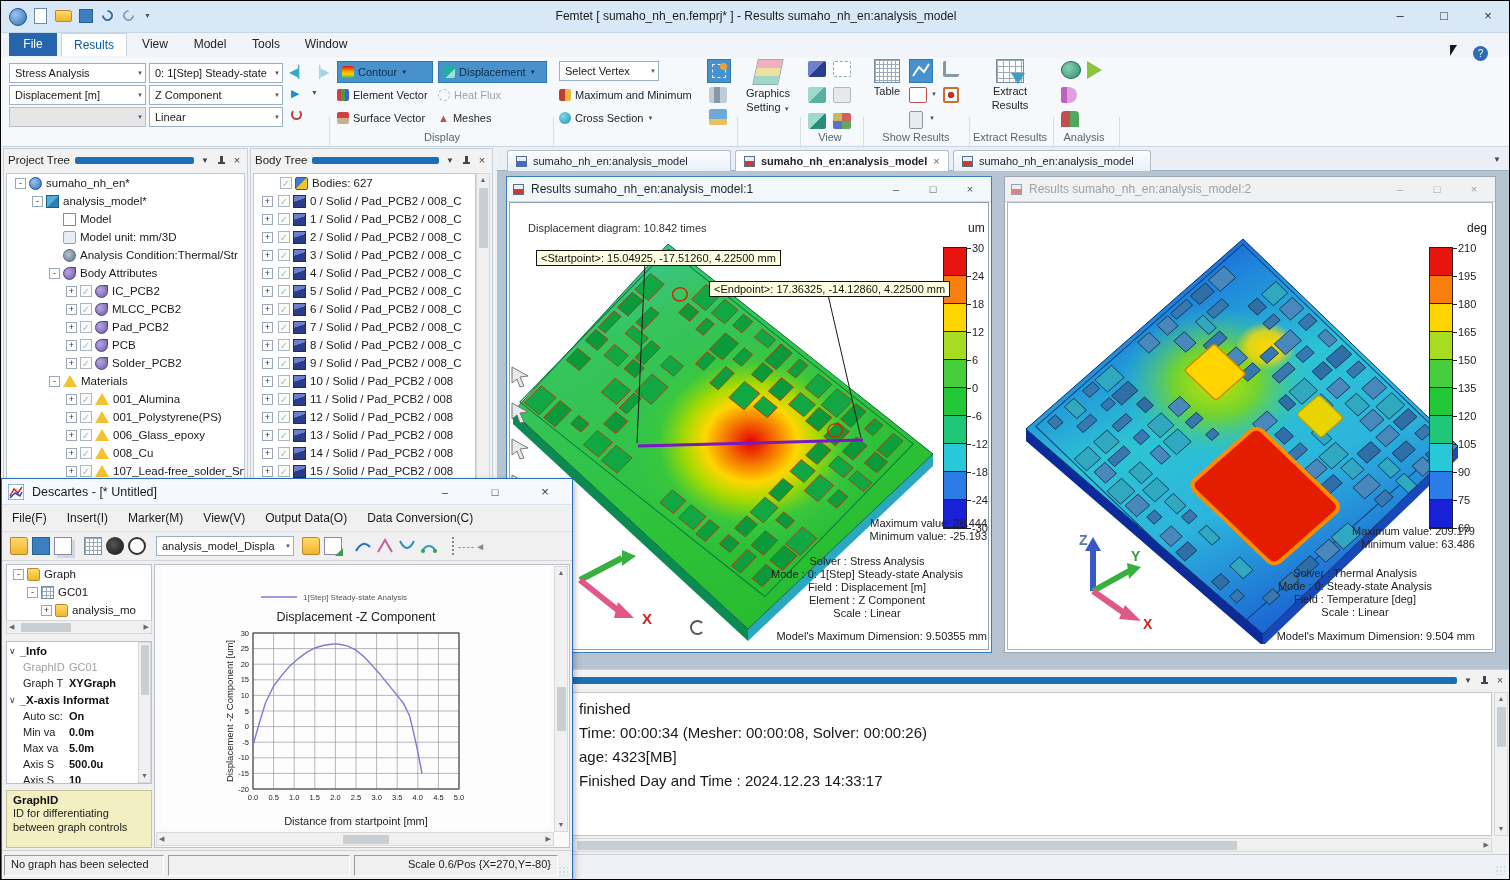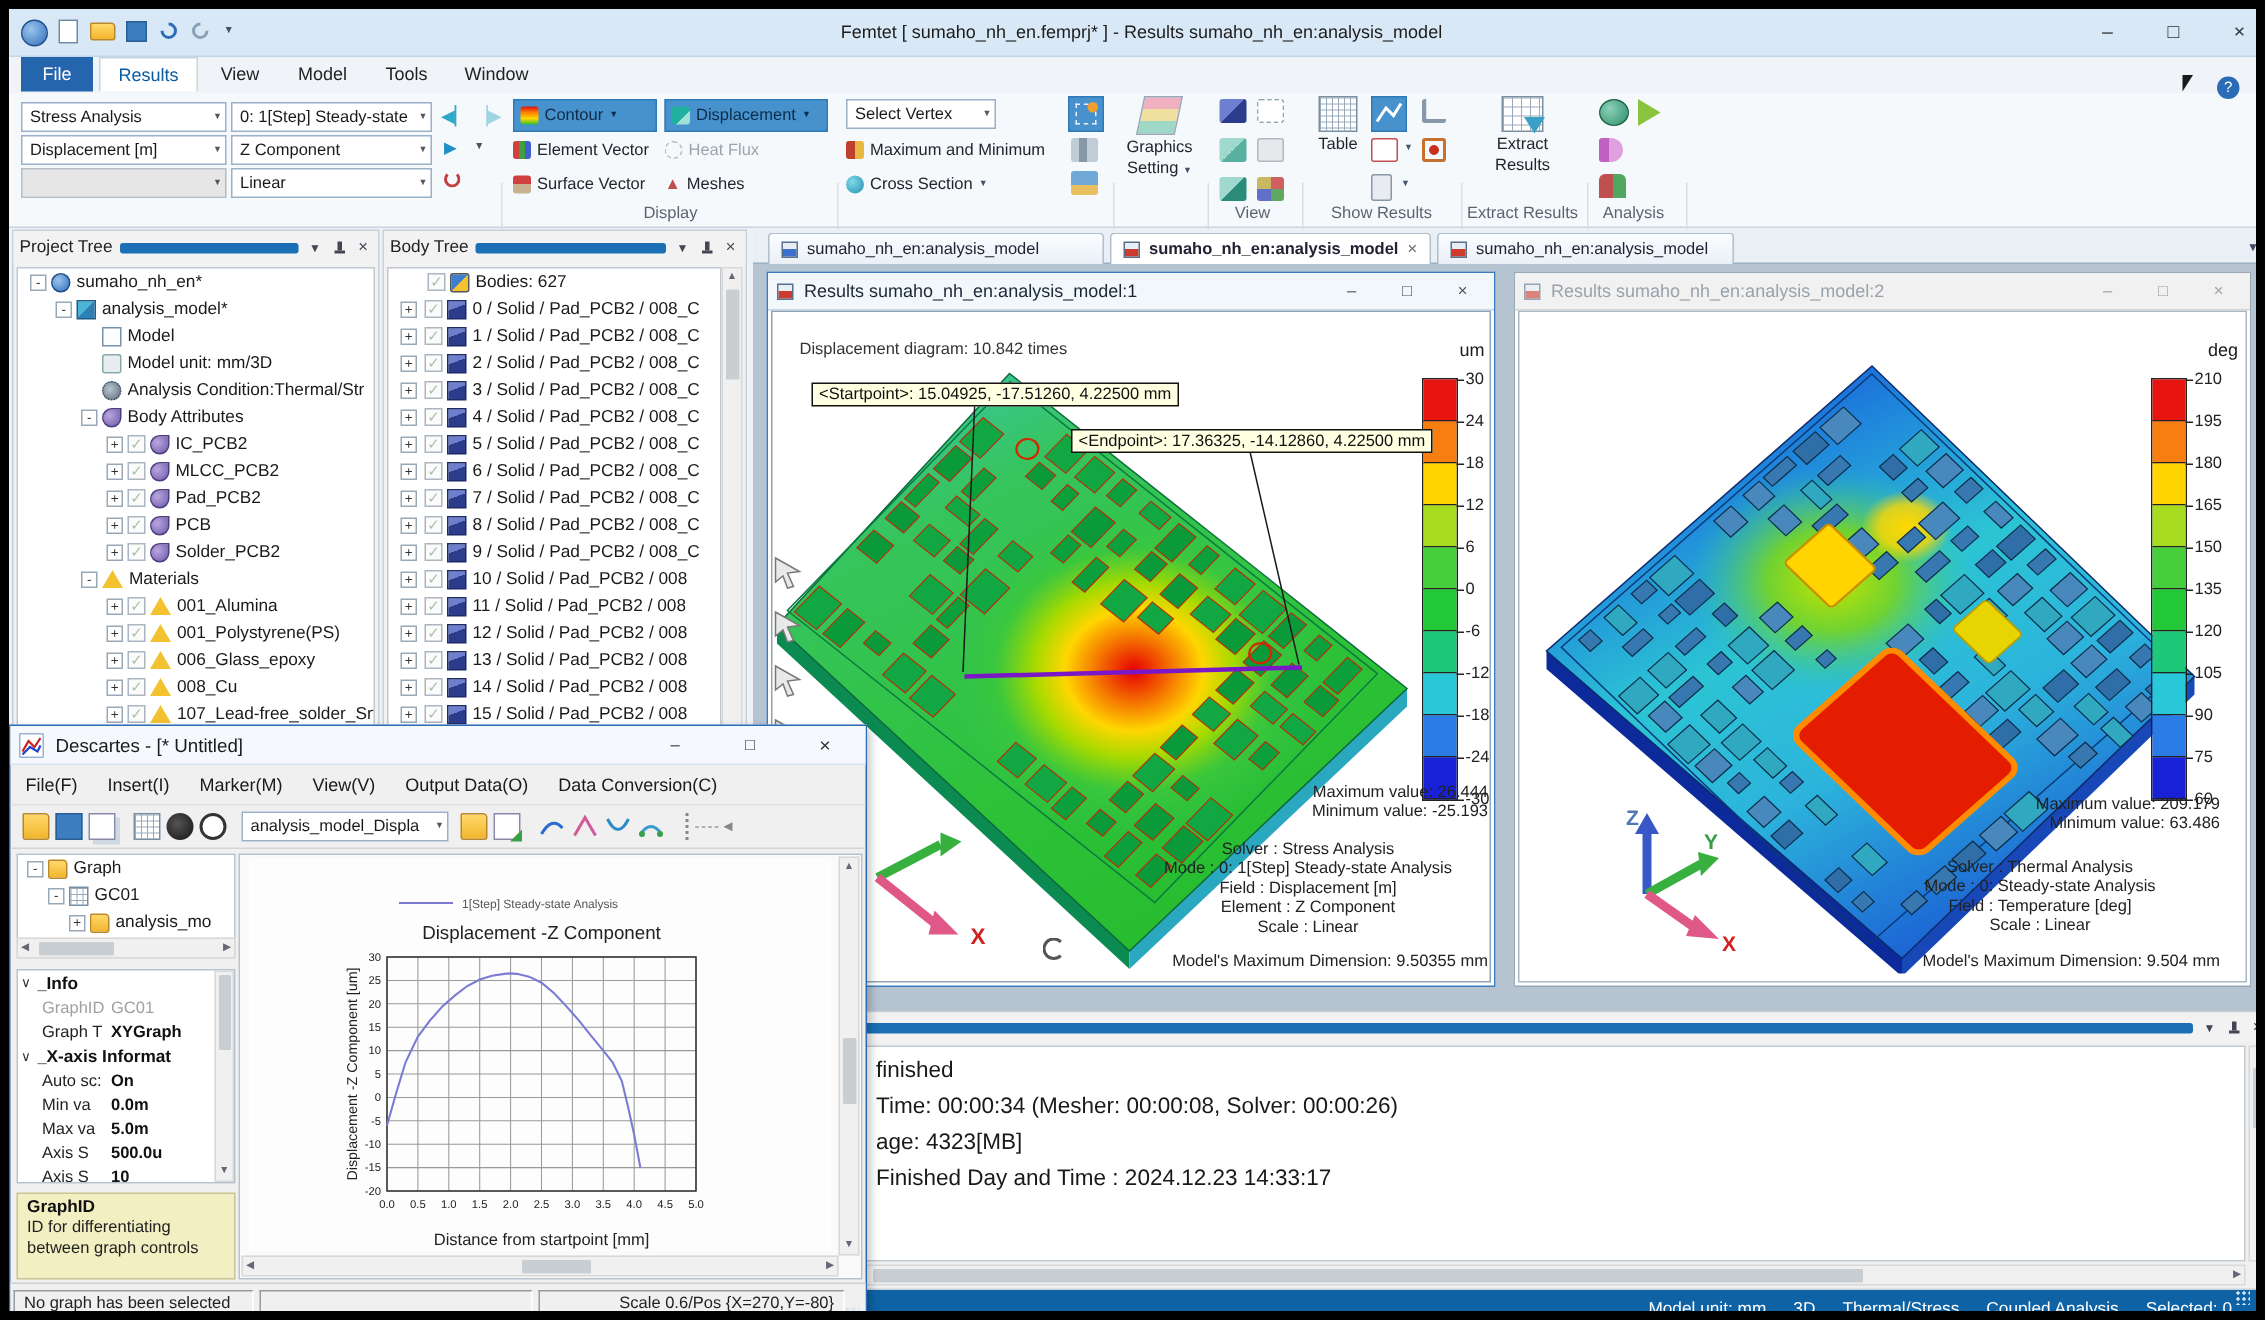--- a/index.html
+++ b/index.html
@@ -1,18 +1,18 @@
 <!DOCTYPE html>
 <html><head>
 <meta charset="utf-8">
 <style>
   html,body{margin:0;padding:0;background:#4a4a4a;}
   *{box-sizing:border-box;}
   body{font-family:"Liberation Sans","DejaVu Sans",sans-serif;}
-  #screen{position:relative;width:1510px;height:880px;background:#eef2f7;overflow:hidden;border:6px solid #000000;}
+  #screen{position:relative;width:1510px;height:880px;background:#eef2f7;overflow:hidden;border:1px solid #000000;}
   .ab{position:absolute;}
   .tx{font-size:11px;color:#1a1a1a;white-space:nowrap;padding-left:10px;}
   .txc{font-size:11px;color:#222;white-space:nowrap;text-align:center;}
   .txr{font-size:11px;color:#222;white-space:nowrap;text-align:right;}
   
   #titlebar{left:0;top:0;width:100%;height:32px;background:#d9e8f6;border-bottom:1px solid #c3d6e8;}
   .qat-icon{width:18px;height:18px;display:inline-block;}
   .winbtn{width:38px;height:26px;text-align:center;font-size:13px;color:#333;line-height:26px;}
   
   .mtab{height:23px;line-height:23px;text-align:center;font-size:12px;color:#222;}
@@ -884,27 +884,20 @@
       <div class="sarw">▲</div>
       <div class="thumb" style="position:absolute;left:2px;top:14px;width:9px;height:40px;"></div>
       <div class="sarw" style="position:absolute;bottom:0;width:100%;">▼</div>
     </div>
     <div class="ab scrv" style="left:2px;bottom:2px;right:18px;height:14px;">
       <div class="thumb" style="position:absolute;left:16px;top:2px;width:660px;height:9px;"></div>
       <span class="sarw" style="position:absolute;right:2px;">▶</span>
     </div>
   </div>
 
-  <div class="ab" id="statusbar">
-      <span>Model unit: mm</span>
-      <span>3D</span>
-      <span>Thermal/Stress</span>
-      <span>Coupled Analysis</span>
-      <span>Selected: 0</span>
-    </div>
   <div class="grip" style="z-index:5;"></div>
 
   <div class="ab" id="descartes">
     <div class="ab" style="left:0;top:0;right:0;height:26px;background:#f5f9fd;border-bottom:1px solid #d8e2ec;display:flex;align-items:center;padding:0 6px;gap:8px;">
       <svg width="16" height="16">
           <rect x="0" y="0" width="16" height="16" fill="#fff" stroke="#3a6ea8"></rect>
           <polyline points="2,12 6,5 10,9 14,3" fill="none" stroke="#cc2222" stroke-width="1.5"></polyline>
           <polyline points="2,14 7,9 12,12 14,8" fill="none" stroke="#2244cc" stroke-width="1.5"></polyline>
         </svg>
       <span style="font-size:12.5px;color:#1a1a1a;flex:1;">Descartes - [* Untitled]</span>

